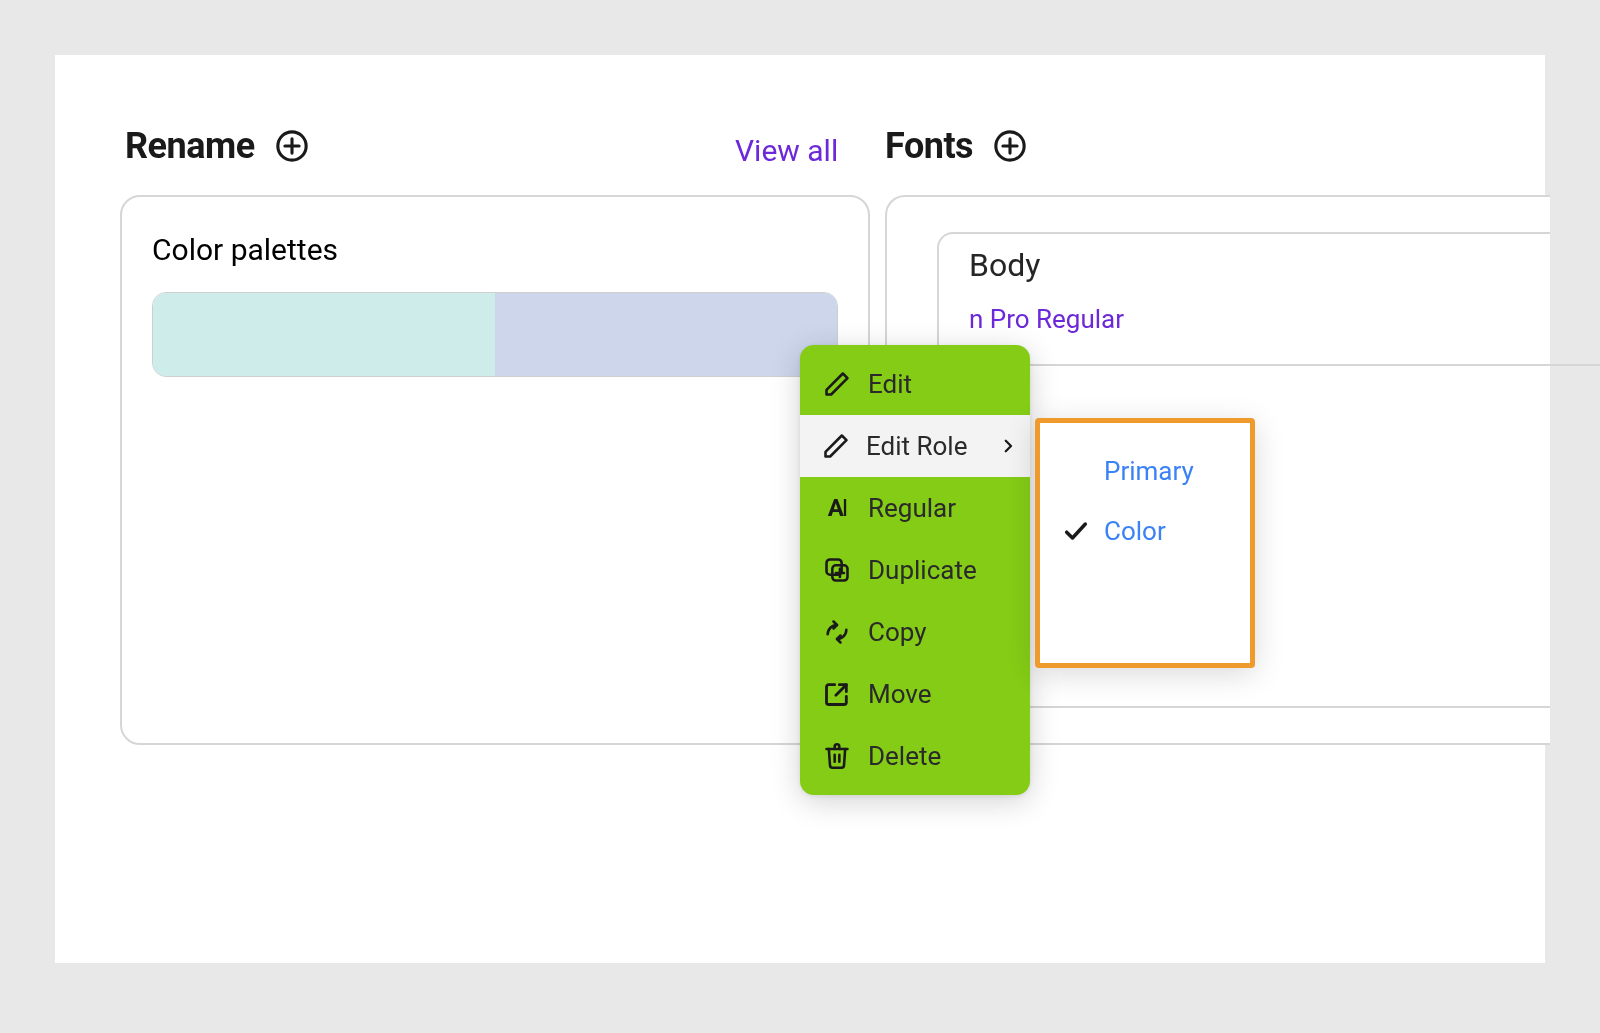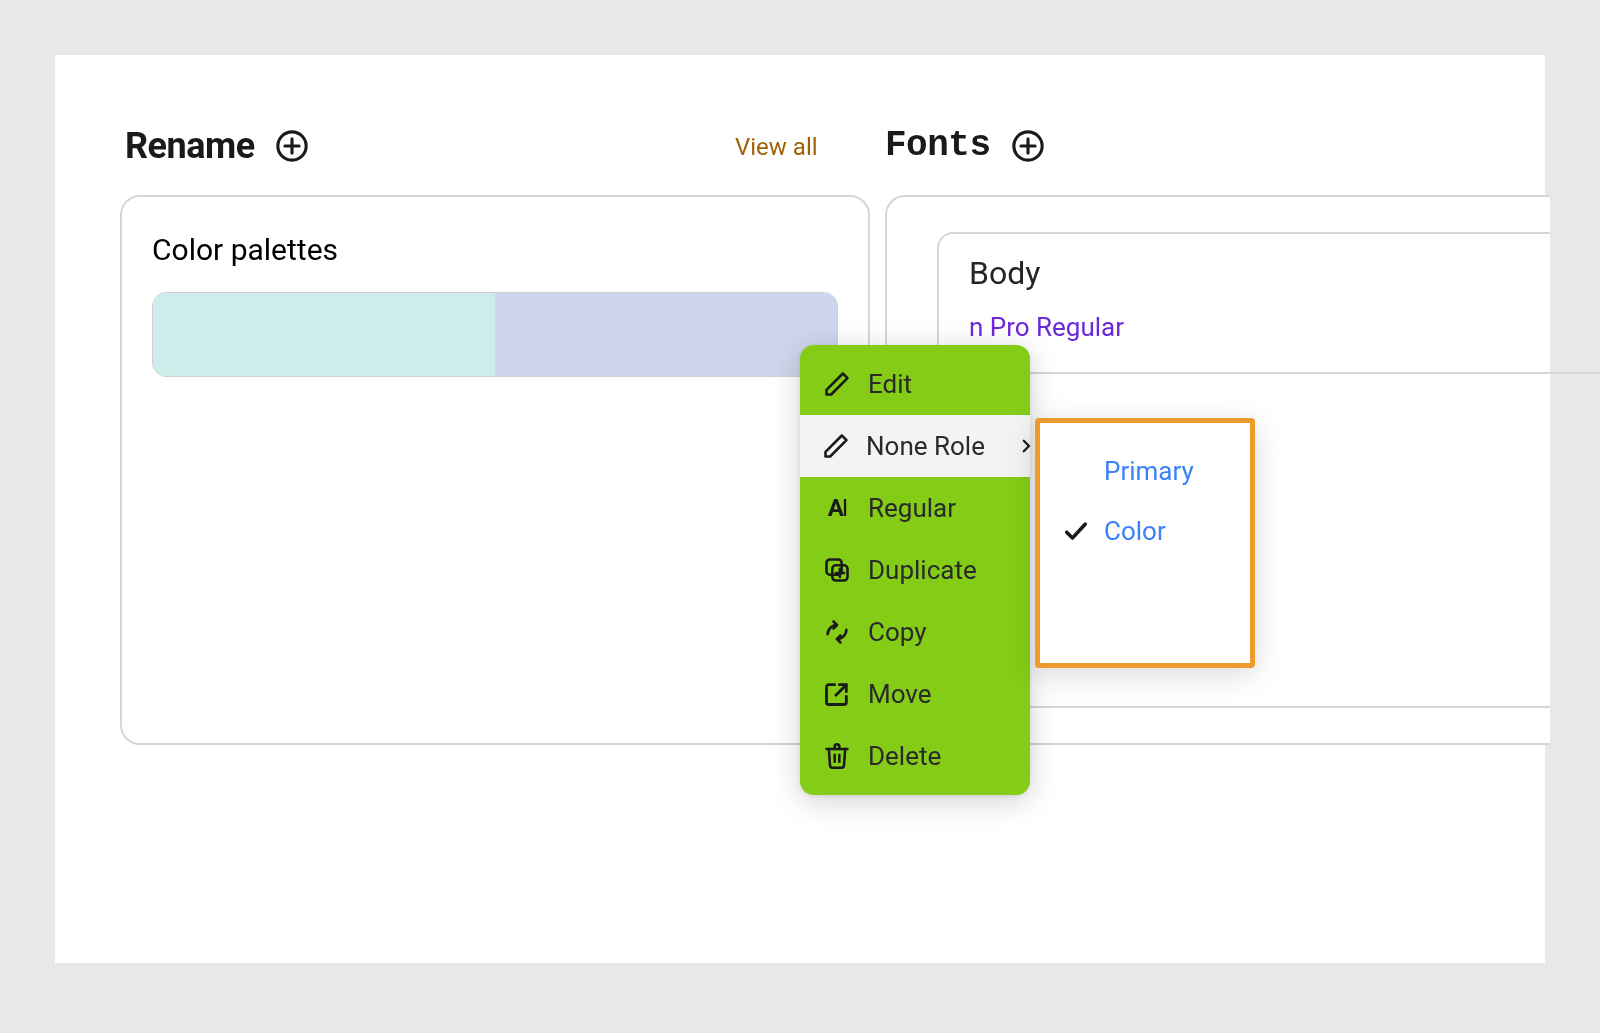--- a/index.html
+++ b/index.html
@@ -17,38 +17,38 @@
       left: 25px; right: 25px; top: 25px; bottom: 40px;
       background: #ffffff;
     }
     .section-header {
       position: absolute;
       display: flex;
       align-items: center;
       gap: 18px;
     }
     .colors-header { left: 70px; top: 70px; }
-    .fonts-header  { left: 830px; top: 70px; font-family: Liberation Mono, monospace; }
+    .fonts-header  { left: 830px; top: 70px; }
     .section-title {
       font-size: 36px;
       font-weight: 700;
       color: #1a1a1a;
       letter-spacing: -0.5px;
     }
     .add-btn {
       width: 38px; height: 38px;
       display: flex; align-items: center; justify-content: center;
       cursor: pointer;
     }
     .add-btn svg { display: block; }
     .view-all {
       position: absolute;
       left: 680px; top: 78px;
-      font-size: 24px;
-      color: #a16207;
+      font-size: 30px;
+      color: #6d28d9;
       cursor: pointer;
     }
     .card {
       position: absolute;
       background: #ffffff;
       border: 2px solid #d6d6d6;
       border-radius: 20px;
     }
     .colors-card { left: 65px; top: 140px; width: 750px; height: 550px; padding: 35px 30px; }
     .fonts-card {
@@ -63,21 +63,21 @@
     .palette-row {
       margin-top: 25px; display: flex; width: 100%; height: 85px;
       border-radius: 14px; overflow: hidden; border: 1px solid #cfcfcf;
     }
     .palette-swatch { flex: 1; height: 100%; }
     .inner-font-card {
       margin-top: 0;
       border: 2px solid #d6d6d6;
       border-right: none;
       border-radius: 16px 0 0 16px;
-      padding: 20px 30px 35px 30px;
+      padding: 12px 30px 35px 30px;
       height: 100%;
     }
     .font-role-label { font-size: 32px; color: #252525; }
     .font-name { font-size: 26px; color: #6d28d9; margin-top: 20px; }
     .divider { margin-top: 30px; height: 2px; background: #d6d6d6; width: 2000px; margin-left: -40px; }
     
     
     .context-menu {
       position: absolute;
       left: 745px; top: 290px;
@@ -175,21 +175,21 @@
             </svg>
         </span>
         <span>Edit</span>
       </div>
       <div class="menu-item highlight">
         <span class="icon">
           <svg width="28" height="28" viewBox="0 0 24 24" fill="none" stroke="#1a1a1a" stroke-width="2.2" stroke-linecap="round" stroke-linejoin="round">
               <path d="M17 3l4 4L7 21H3v-4L17 3z"></path>
             </svg>
         </span>
-        <span>None Role</span>
+        <span>Edit Role</span>
         <span class="spacer"></span>
         <span>
           <svg class="chevron" viewBox="0 0 24 24" fill="none" stroke="#1a1a1a" stroke-width="3" stroke-linecap="round" stroke-linejoin="round">
               <polyline points="9 5 16 12 9 19"></polyline>
             </svg>
         </span>
       </div>
       <div class="menu-item">
         <span class="icon" style="font-weight:700;font-size:24px;letter-spacing:-2px;color:#1a1a1a;">A<span style="font-weight:400;">I</span></span>
         <span>Regular</span>

